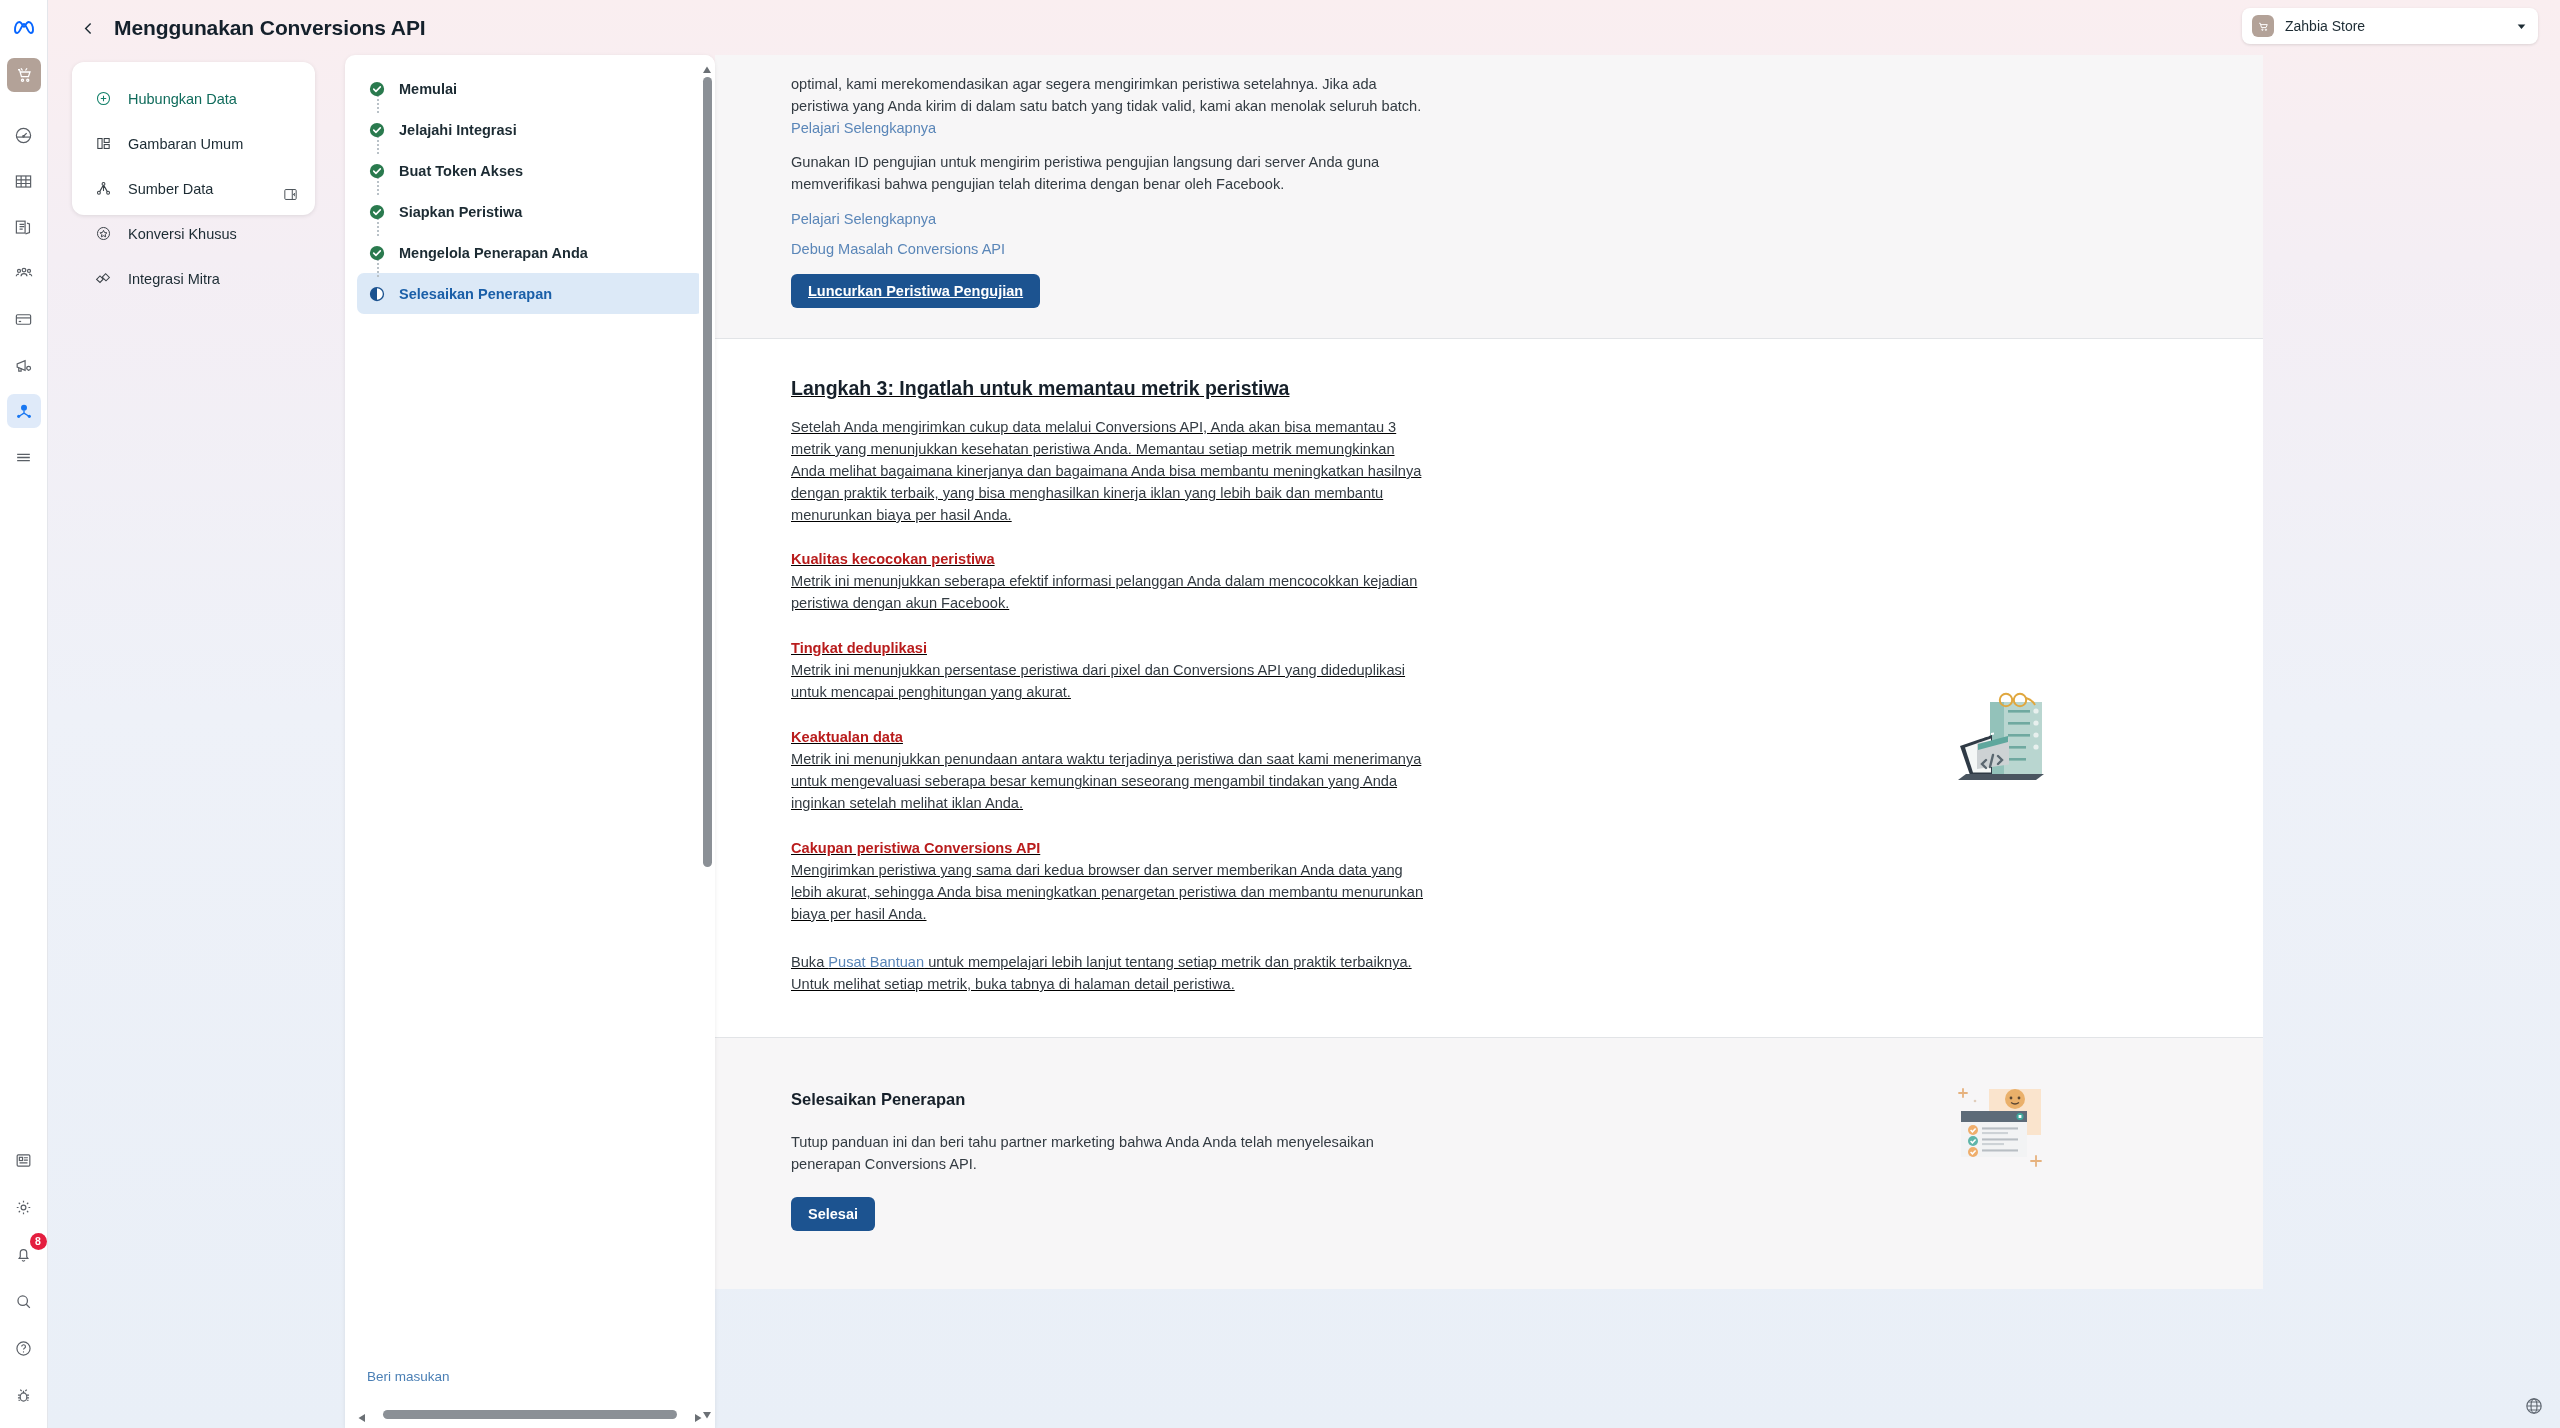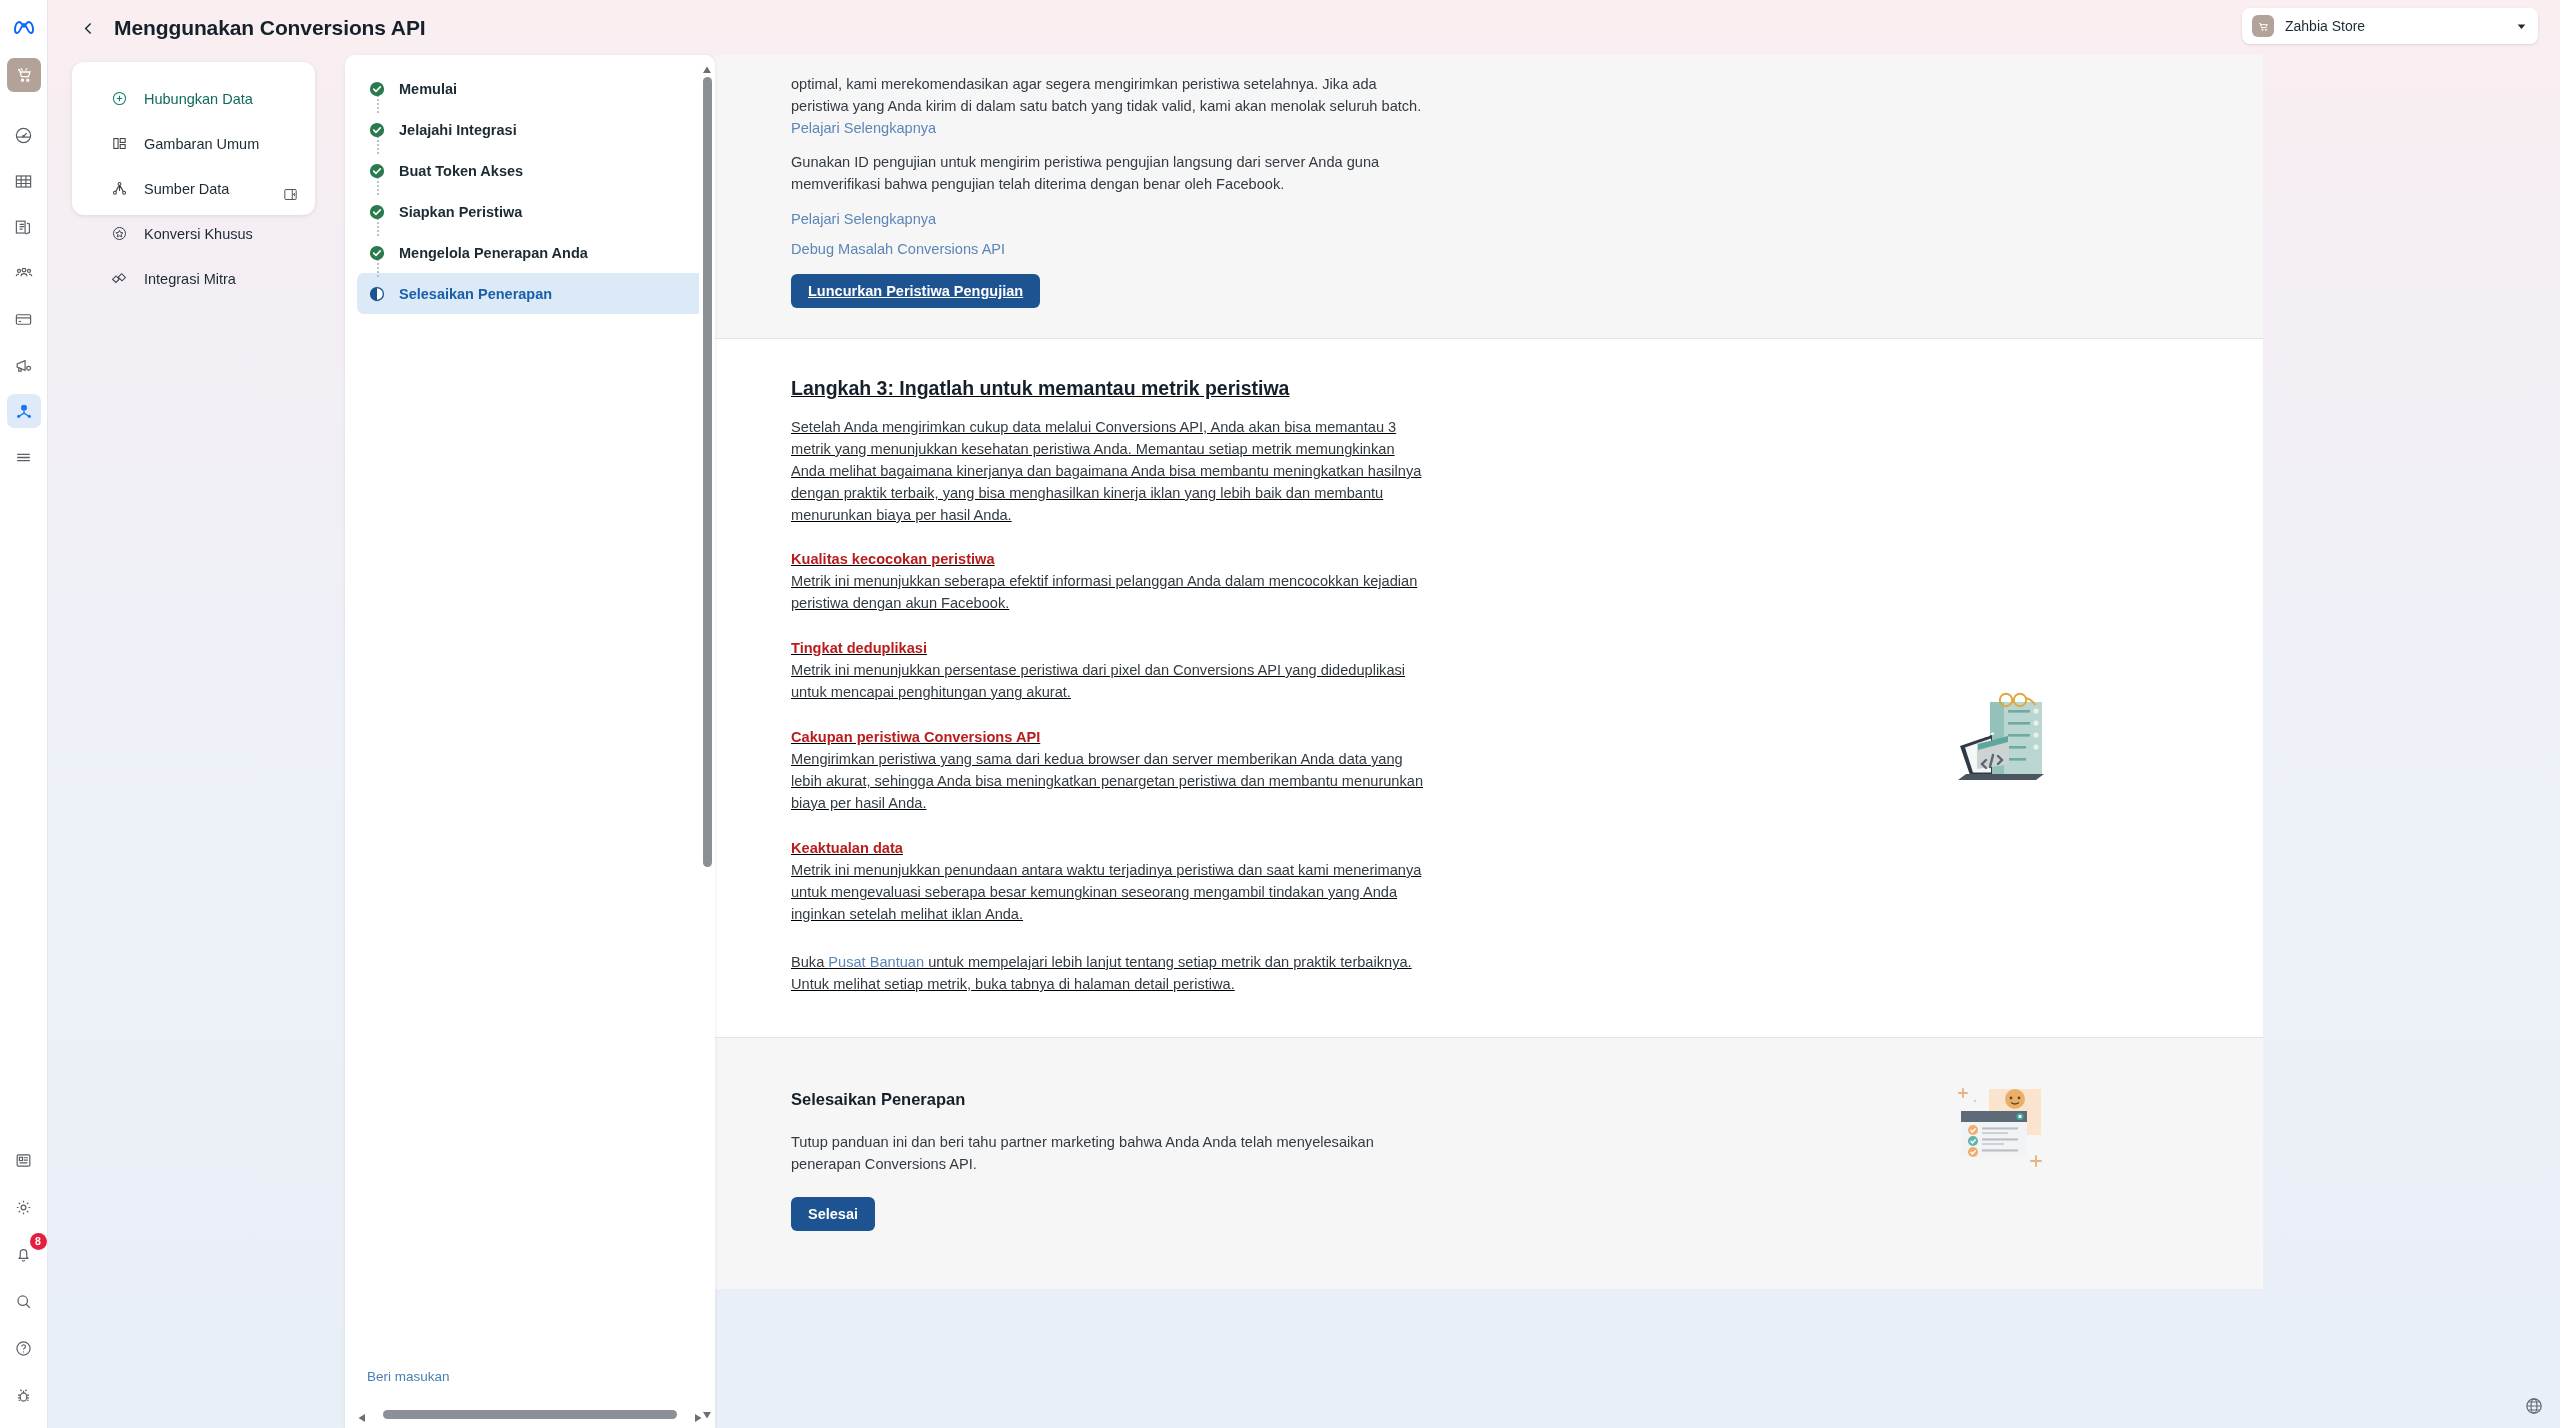--- a/index.html
+++ b/index.html
@@ -84,21 +84,21 @@
   }
   #store-name { margin-left: 11px; font-size: 14px; color: #1c2b33; }
   #store-caret { margin-left: auto; color: #1c2b33; display:flex; }
 
   
   #nav-card {
     position: absolute; left: 72px; top: 62px;
     width: 243px; height: 153px;
     background: #ffffff; border-radius: 12px;
     box-shadow: 0 1px 4px rgba(0,0,0,.10);
-    padding: 14px 0 0 16px;
+    padding: 14px 0 0 0;
     z-index: 20;
   }
   .nav-item {
     display: flex; align-items: center;
     height: 45px; padding-left: 20px;
     font-size: 14.5px; color: #1c2b33;
   }
   .nav-item.first { color: #0f6b5b; }
   .nav-item .nav-ico { width: 22px; height: 22px; display:flex; align-items:center; justify-content:center; flex:none; color:#3b4248;}
   .nav-item.first .nav-ico { color: #12806a; }
@@ -576,26 +576,26 @@
       <div id="metric-blocks">
         <div class="metric-block">
           <div class="h-small">Kualitas kecocokan peristiwa</div>
           <p class="body-text">Metrik ini menunjukkan seberapa efektif informasi pelanggan Anda dalam mencocokkan kejadian peristiwa dengan akun Facebook.</p>
         </div>
         <div class="metric-block">
           <div class="h-small">Tingkat deduplikasi</div>
           <p class="body-text">Metrik ini menunjukkan persentase peristiwa dari pixel dan Conversions API yang dideduplikasi untuk mencapai penghitungan yang akurat.</p>
         </div>
         <div class="metric-block">
+          <div class="h-small">Keaktualan data</div>
+          <p class="body-text">Metrik ini menunjukkan penundaan antara waktu terjadinya peristiwa dan saat kami menerimanya untuk mengevaluasi seberapa besar kemungkinan seseorang mengambil tindakan yang Anda inginkan setelah melihat iklan Anda.</p>
+        </div>
+        <div class="metric-block">
           <div class="h-small">Cakupan peristiwa Conversions API</div>
           <p class="body-text">Mengirimkan peristiwa yang sama dari kedua browser dan server memberikan Anda data yang lebih akurat, sehingga Anda bisa meningkatkan penargetan peristiwa dan membantu menurunkan biaya per hasil Anda.</p>
-        </div>
-        <div class="metric-block">
-          <div class="h-small">Keaktualan data</div>
-          <p class="body-text">Metrik ini menunjukkan penundaan antara waktu terjadinya peristiwa dan saat kami menerimanya untuk mengevaluasi seberapa besar kemungkinan seseorang mengambil tindakan yang Anda inginkan setelah melihat iklan Anda.</p>
         </div>
       </div>
 
       <p class="body-text" id="help-para"><span>Buka </span><span class="link-inline">Pusat Bantuan</span><span> untuk mempelajari lebih lanjut tentang setiap metrik dan praktik terbaiknya. Untuk melihat setiap metrik, buka tabnya di halaman detail peristiwa.</span></p>
 
       <div id="illus-code">
         <svg width="120" height="110" viewBox="0 0 120 110">
           <rect x="42" y="18" width="52" height="72" fill="#b9d6d0"></rect>
           <rect x="42" y="18" width="14" height="72" fill="#93c2ba"></rect>
           <g fill="#6fa9a0">

